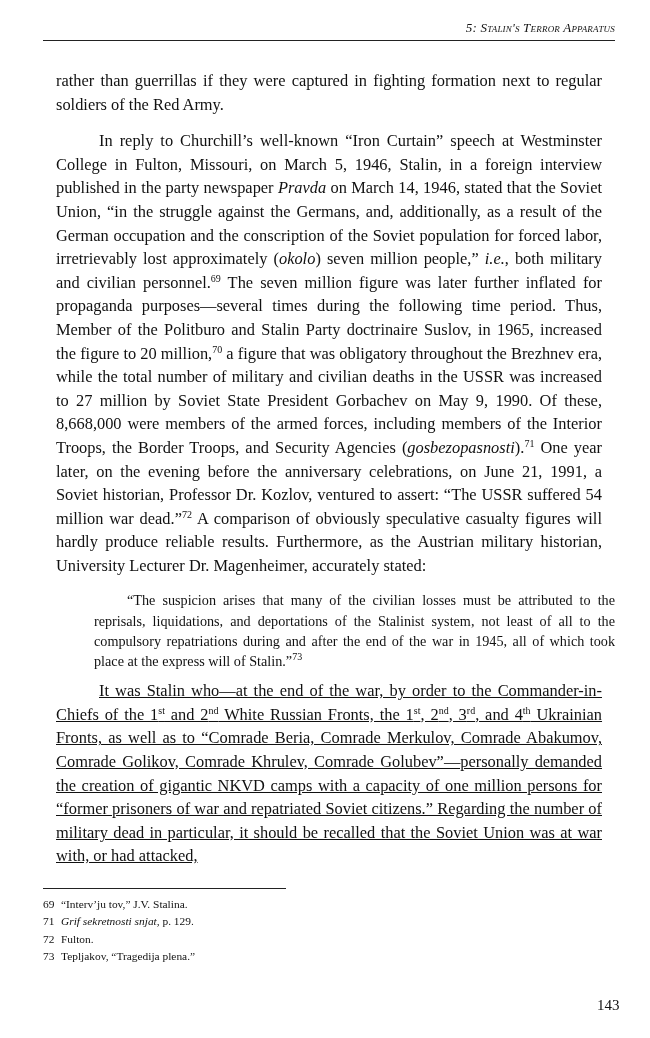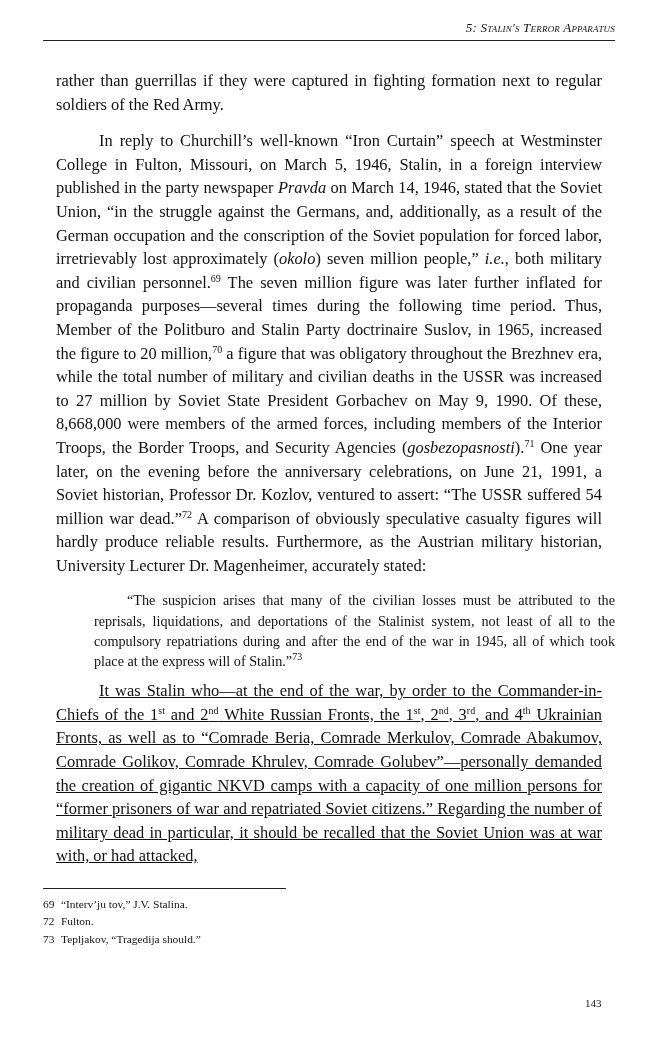--- a/index.html
+++ b/index.html
@@ -10,37 +10,38 @@
   .body p { margin:13px; }
   .indent { text-indent:43px; }
   .quote { margin:8px 0 8px 51px !important; font-size:14.2px; line-height:20.2px; text-align:justify; }
   .quote .qi { display:inline-block; width:33px; }
   sup { font-size:10px; line-height:0; vertical-align:super; }
   .after-quote { margin-top:2px !important;text-decoration:underline; }
   .fn-rule { position:absolute; left:43px; top:888px; width:243px; border-top:1.3px solid #222; }
   .footnotes { position:absolute; left:43px; top:896px; width:572px; font-size:11.4px; line-height:17.3px; }
   .fn { white-space:nowrap; }
   .fn-num { display:inline-block; width:18px; }
-  .page-num { position:absolute; left:585px; top:997px; font-size:11px; }
+  .page-num { position:absolute; left:597px; top:997px; font-size:15px; }
   i { }
 </style>
 </head>
 <body>
 
 <div class="header">
   <span class="running-head">5: Stalin's Terror Apparatus</span>
 </div>
 
 <div class="body" id="body">
     <p><span>rather than guerrillas if they were captured in fighting formation next to regular soldiers of the Red Army.</span></p>
     <p class="indent"><span>In reply to Churchill’s well-known “Iron Curtain” speech at Westminster College in Fulton, Missouri, on March 5, 1946, Stalin, in a foreign interview published in the party newspaper </span><i>Pravda</i><span> on March 14, 1946, stated that the Soviet Union, “in the struggle against the Germans, and, additionally, as a result of the German occupation and the conscription of the Soviet population for forced labor, irretrievably lost approximately (</span><i>okolo</i><span>) seven million people,” </span><i>i.e.</i><span>, both military and civilian personnel.</span><sup>69</sup><span> The seven million figure was later further inflated for propaganda purposes—several times during the following time period. Thus, Member of the Politburo and Stalin Party doctrinaire Suslov, in 1965, increased the figure to 20 million,</span><sup>70</sup><span> a figure that was obligatory throughout the Brezhnev era, while the total number of military and civilian deaths in the USSR was increased to 27 million by Soviet State President Gorbachev on May 9, 1990. Of these, 8,668,000 were members of the armed forces, including members of the Interior Troops, the Border Troops, and Security Agencies (</span><i>gosbezopasnosti</i><span>).</span><sup>71</sup><span> One year later, on the evening before the anniversary celebrations, on June 21, 1991, a Soviet historian, Professor Dr. Kozlov, ventured to assert: “The USSR suffered 54 million war dead.”</span><sup>72</sup><span> A comparison of obviously speculative casualty figures will hardly produce reliable results. Furthermore, as the Austrian military historian, University Lecturer Dr. Magenheimer, accurately stated:</span></p>
     <p class="quote"><span class="qi"></span><span>“The suspicion arises that many of the civilian losses must be attributed to the reprisals, liquidations, and deportations of the Stalinist system, not least of all to the compulsory repatriations during and after the end of the war in 1945, all of which took place at the express will of Stalin.”</span><sup>73</sup></p>
     <p class="indent after-quote"><span>It was Stalin who—at the end of the war, by order to the Commander-in-Chiefs of the 1</span><sup>st</sup><span> and 2</span><sup>nd</sup><span> White Russian Fronts, the 1</span><sup>st</sup><span>, 2</span><sup>nd</sup><span>, 3</span><sup>rd</sup><span>, and 4</span><sup>th</sup><span> Ukrainian Fronts, as well as to “Comrade Beria, Comrade Merkulov, Comrade Abakumov, Comrade Golikov, Comrade Khrulev, Comrade Golubev”—personally demanded the creation of gigantic NKVD camps with a capacity of one million persons for “former prisoners of war and repatriated Soviet citizens.” Regarding the number of military dead in particular, it should be recalled that the Soviet Union was at war with, or had attacked,</span></p>
   </div>
 
 <div class="fn-rule"></div>
 <div class="footnotes" id="footnotes">
     <div class="fn"><span class="fn-num">69</span><span>“Interv’ju tov,” J.V. Stalina.</span></div>
+    <div class="fn"><span class="fn-num">71</span><i>Grif sekretnosti snjat</i><span>, p. 129.</span></div>
     <div class="fn"><span class="fn-num">72</span><span>Fulton.</span></div>
-    <div class="fn"><span class="fn-num">73</span><span>Tepljakov, “Tragedija should.”</span></div>
+    <div class="fn"><span class="fn-num">73</span><span>Tepljakov, “Tragedija plena.”</span></div>
   </div>
 
 <div class="page-num">143</div>
 
 </body></html>

